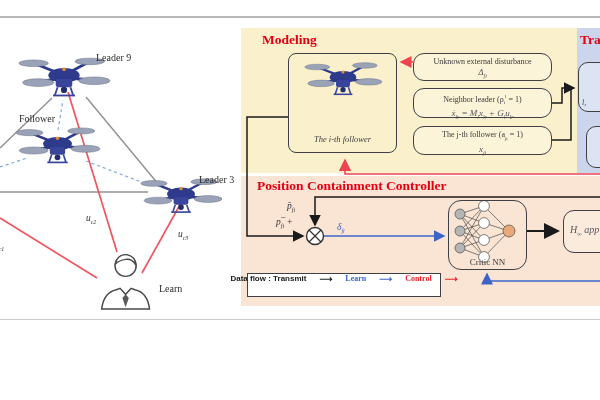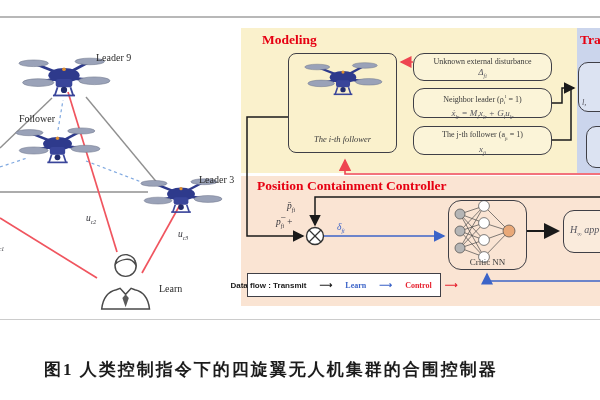--- a/index.html
+++ b/index.html
@@ -13,21 +13,21 @@
   .rbox .l2{font-size:9px;line-height:10px;font-style:italic;color:#55555e;}
   sub{font-size:0.62em;}
   sup{font-size:0.62em;}
   .sec-title{position:absolute;color:#e60012;font-weight:bold;font-size:13.5px;
              font-family:"Liberation Serif",serif;white-space:nowrap;}
   .lbl{position:absolute;font-size:10px;color:#2b2b2b;white-space:nowrap;}
   .mathlbl{position:absolute;font-size:9.5px;font-style:italic;color:#33333a;white-space:nowrap;}
   .caption{position:absolute;left:44px;top:358px;width:520px;font-size:17px;font-weight:bold;
            letter-spacing:2px;color:#1c1c1c;font-family:"Liberation Serif",serif;}
   .legend{position:absolute;left:247px;top:273px;width:194px;height:24px;background:#ffffff;
-          border:1.5px solid #3f3f46;box-sizing:border-box;display:flex;align-items:center;
+          border:1.5px solid #3f3f46;box-sizing:border-box;display:flex;align-items:flex-start;
           justify-content:center;gap:13px;font-size:8px;white-space:nowrap;}
   .legend .pref{font-weight:bold;color:#1a1a1a;font-family:"Liberation Sans",sans-serif;}
   .legend .arr{font-weight:bold;font-size:9px;}
   .arr.black{color:#1a1a1a;} .t-learn{color:#3c64c8;font-weight:bold;} .arr.blue{color:#3c64c8;}
   .t-control{color:#e62330;font-weight:bold;} .arr.red{color:#e62330;}
   svg{position:absolute;left:0;top:0;}
 </style>
 </head>
 <body>
 
@@ -202,14 +202,13 @@
   </div>
 
   <div class="lbl" style="left:96px;top:52px;">Leader 9</div>
   <div class="lbl" style="left:19px;top:113px;">Follower</div>
   <div class="lbl" style="left:199px;top:174px;">Leader 3</div>
   <div class="lbl" style="left:159px;top:283px;">Learn</div>
   <div class="mathlbl" style="left:-6px;top:240px;">u<sub>c1</sub></div>
   <div class="mathlbl" style="left:86px;top:213px;">u<sub>c2</sub></div>
   <div class="mathlbl" style="left:178px;top:229px;">u<sub>c3</sub></div>
 
-  <div class="caption">图1 人类控制指令下的四旋翼无人机集群的合围控制器</div>
 </div>
 
 </body></html>

